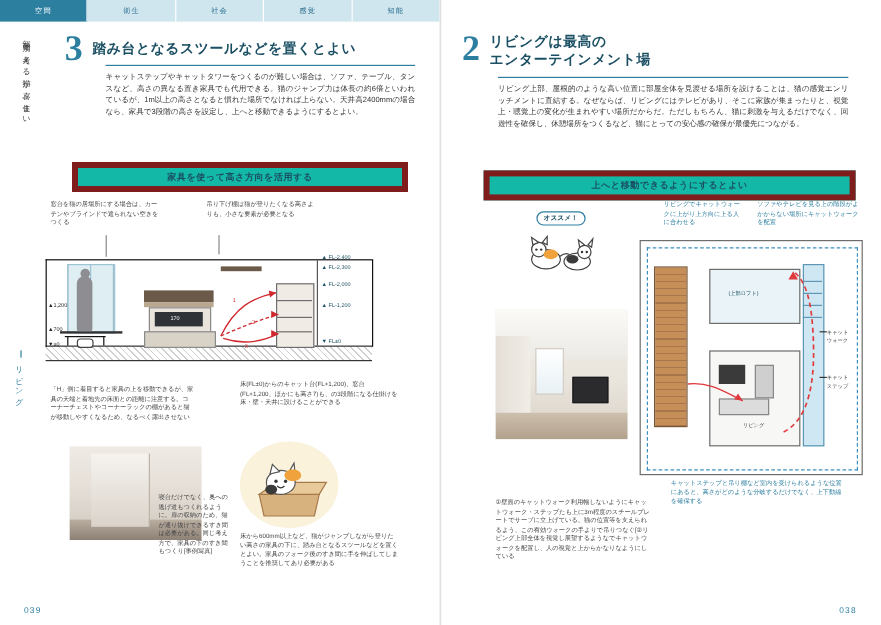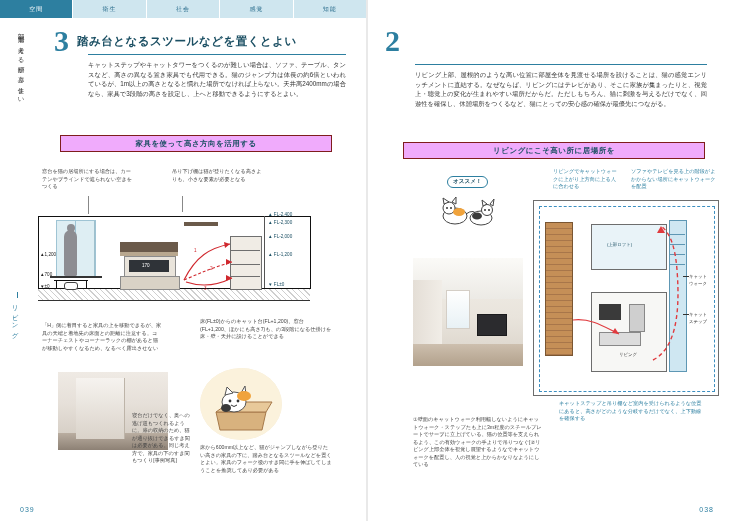--- a/index.html
+++ b/index.html
@@ -32,21 +32,21 @@
   .vrule{position:absolute;left:17px;top:292px;width:1px;height:6px;background:#2d7fa0;}
 
   
   .headwrap{position:absolute;display:flex;align-items:flex-start;}
   .bignum{font-size:30px;line-height:26px;color:#2d7fa0;font-weight:700;margin-right:8px;font-family:"Liberation Serif",serif;}
   .headline{font-size:11.5px;line-height:15px;color:#1b4f63;font-weight:700;letter-spacing:0.5px;}
   .hrule{position:absolute;height:1px;background:#2d7fa0;}
 
   .body{position:absolute;font-size:6.3px;line-height:9.5px;color:#333;text-align:justify;}
 
-  .bandbar{position:absolute;border:1px solid #7f1d1d;background:#f0abfc;
+  .bandbar{position:absolute;border:5px solid #7f1d1d;background:#14b8a6;
            display:flex;align-items:center;justify-content:center;
            font-size:7.5px;color:#1b4f63;font-weight:700;letter-spacing:0.5px;}
 
   .caption{position:absolute;font-size:5.2px;line-height:7.5px;color:#444;}
   .caption.blue{color:#2d7fa0;}
 
   
   .drawing{position:absolute;left:34px;top:196px;width:310px;height:120px;}
   .dline{position:absolute;background:#111;}
   .dthin{position:absolute;background:#888;}
@@ -219,26 +219,30 @@
     <div class="caption" style="left:132px;top:412px;width:60px;">寝台だけでなく、奥への逃げ道もつくれるように。扉の収納のため、猫が通り抜けできるすき間は必要がある。同じ考え方で、家具の下のすき間もつくり[事例写真]</div>
     <div class="caption" style="left:200px;top:444px;width:132px;">床から600mm以上など、猫がジャンプしながら登りたい高さの家具の下に、踏み台となるスツールなどを置くとよい。家具のフォーク後のすき間に手を伸ばしてしまうことを推奨してあり必要がある</div>
 
     <div class="pagenum" style="left:20px;">039</div>
   </div>
 
   <div class="page page-right">
 
     <div class="headwrap" style="left:18px;top:28px;width:330px;">
       <div class="bignum">2</div>
+      <div>
+        <div class="headline">リビングは最高の</div>
+        <div class="headline">エンターテインメント場</div>
+      </div>
     </div>
     <div class="hrule" style="left:48px;top:64px;width:292px;"></div>
 
     <div class="body" style="left:48px;top:70px;width:292px;">リビング上部、屋根的のような高い位置に部屋全体を見渡せる場所を設けることは、猫の感覚エンリッチメントに直結する。なぜならば、リビングにはテレビがあり、そこに家族が集まったりと、視覚上・聴覚上の変化が生まれやすい場所だからだ。ただしもちろん、猫に刺激を与えるだけでなく、回遊性を確保し、休憩場所をつくるなど、猫にとっての安心感の確保が最優先につながる。</div>
 
-    <div class="bandbar" style="left:36px;top:142px;width:300px;height:15px;">リビングにこそ高い所に居場所を</div>
+    <div class="bandbar" style="left:36px;top:142px;width:300px;height:15px;">上へと移動できるようにするとよい</div>
 
     <div class="cbadge" style="left:80px;top:176px;">オススメ！</div>
     <div class="cat-illus" style="left:72px;top:192px;width:56px;height:38px;">
       <svg width="56" height="38" viewBox="0 0 56 38">
         <ellipse cx="16" cy="24" rx="12" ry="8" fill="#ffffff" stroke="#444" stroke-width="1"></ellipse>
         <circle cx="10" cy="16" r="6" fill="#ffffff" stroke="#444" stroke-width="1"></circle>
         <path d="M5 12 L4 6 L10 10 Z" fill="#fff" stroke="#444" stroke-width="1"></path>
         <path d="M13 10 L17 5 L17 12 Z" fill="#fff" stroke="#444" stroke-width="1"></path>
         <circle cx="8" cy="16" r="1" fill="#333"></circle>
         <circle cx="12" cy="16" r="1" fill="#333"></circle>

